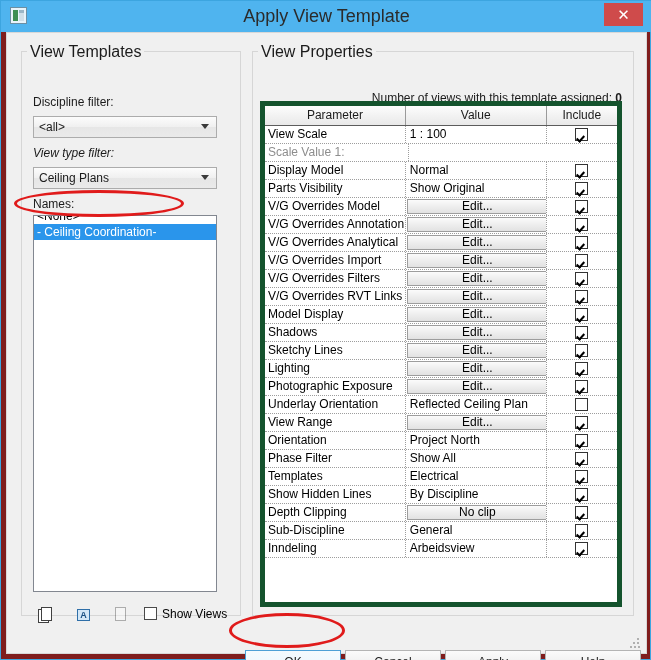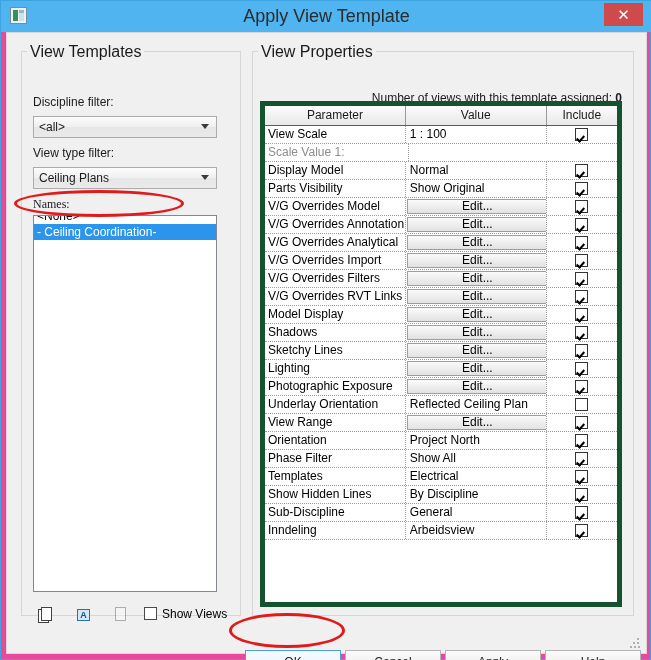--- a/index.html
+++ b/index.html
@@ -13,21 +13,21 @@
     color: #000;
     overflow: hidden;
     position: relative;
   }
 
   
   #window {
     position: absolute;
     left: 0; top: 0;
     width: 651px; height: 660px;
-    background: #ec4899;
+    background: #7f1d1d;
     box-sizing: border-box;
     border: 1px solid #3ca5e0;
   }
 
   
   #titlebar {
     position: absolute;
     left: 0; top: 0;
     width: 651px; height: 31px;
     background: #4fb4ef;
@@ -130,23 +130,23 @@
     position: absolute;
     right: 7px; top: 7px;
     width: 0; height: 0;
     border-left: 4px solid transparent;
     border-right: 4px solid transparent;
     border-top: 5px solid #3a3a3a;
   }
 
   #disc-label { left: 26px; top: 62px; }
   #disc-combo { left: 26px; top: 83px; width: 184px; }
-  #vtype-label { left: 26px; top: 113px; }
+  #vtype-label { left: 26px; top: 113px; font-style: italic; }
   #vtype-combo { left: 26px; top: 134px; width: 184px; }
-  #names-label { left: 26px; top: 164px; font-family: Liberation Serif, serif; }
+  #names-label { left: 26px; top: 164px; }
 
   #names-list {
     position: absolute;
     left: 26px; top: 182px;
     width: 184px; height: 377px;
     background: #ffffff;
     border: 1px solid #828790;
     box-sizing: border-box;
     overflow: hidden;
   }
@@ -597,20 +597,29 @@
             </div>
           </div>
           <div class="grow">
             <div class="gcell param">Show Hidden Lines</div>
             <div class="gcell value">By Discipline</div>
             <div class="gcell incl">
               <span class="chk on"></span>
             </div>
           </div>
           <div class="grow">
+            <div class="gcell param">Depth Clipping</div>
+            <div class="gcell value">
+              <div class="editbtn">No clip</div>
+            </div>
+            <div class="gcell incl">
+              <span class="chk on"></span>
+            </div>
+          </div>
+          <div class="grow">
             <div class="gcell param">Sub-Discipline</div>
             <div class="gcell value">General</div>
             <div class="gcell incl">
               <span class="chk on"></span>
             </div>
           </div>
           <div class="grow">
             <div class="gcell param">Inndeling</div>
             <div class="gcell value">Arbeidsview</div>
             <div class="gcell incl">

